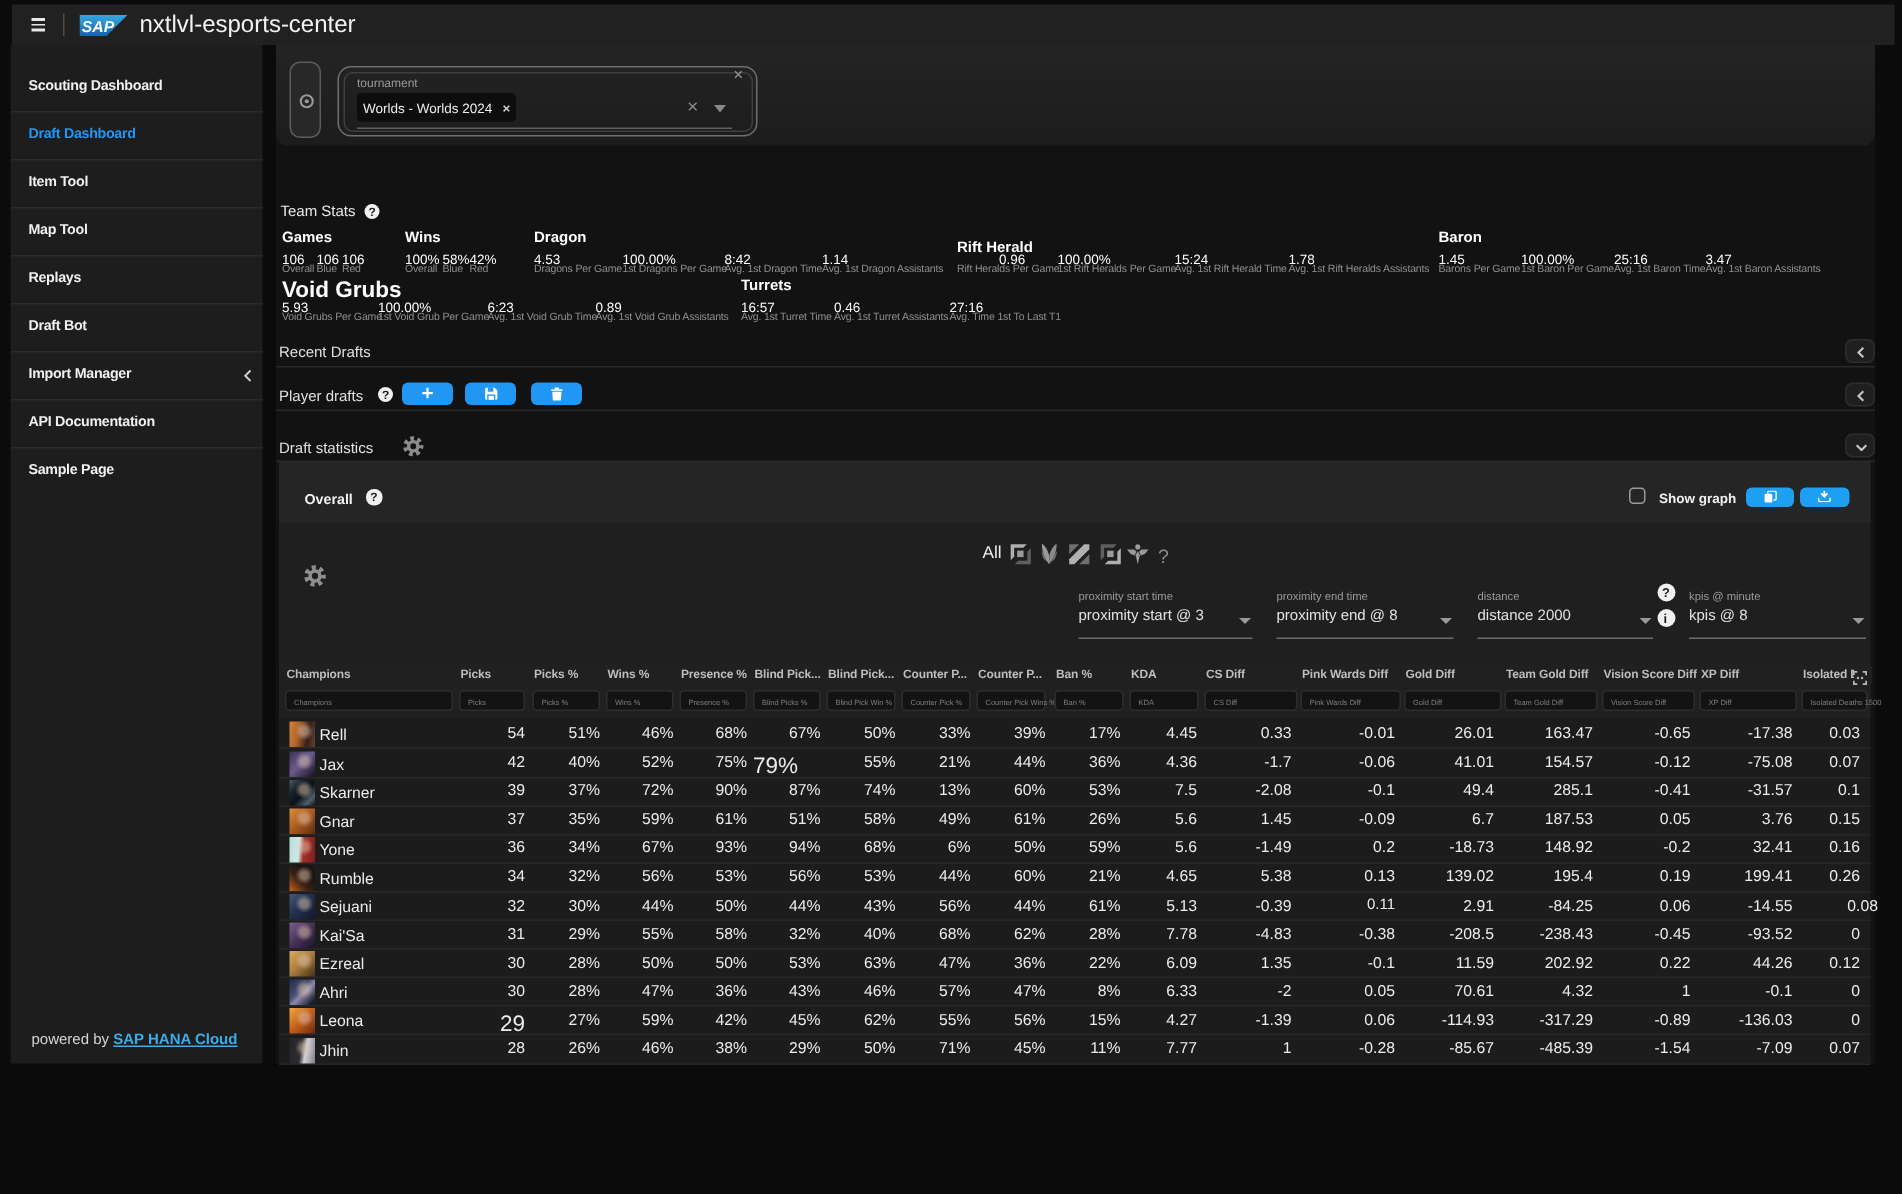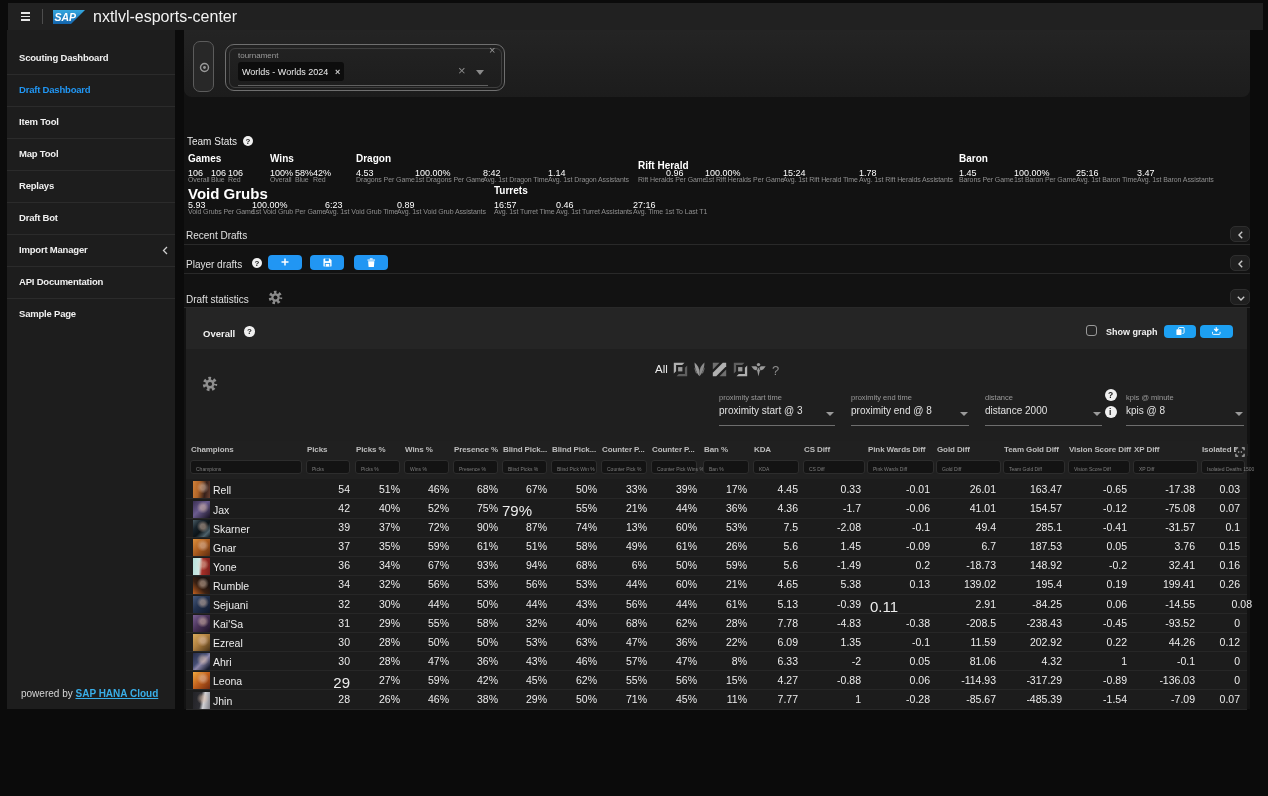--- a/index.html
+++ b/index.html
@@ -478,21 +478,21 @@
 <div class="txt" style="left:154px;top:2.5px;width:60px;text-align:right;font-size:10.5px;color:#ececec;">30%</div>
 <div class="txt" style="left:203px;top:2.5px;width:60px;text-align:right;font-size:10.5px;color:#ececec;">44%</div>
 <div class="txt" style="left:252px;top:2.5px;width:60px;text-align:right;font-size:10.5px;color:#ececec;">50%</div>
 <div class="txt" style="left:301px;top:2.5px;width:60px;text-align:right;font-size:10.5px;color:#ececec;">44%</div>
 <div class="txt" style="left:351px;top:2.5px;width:60px;text-align:right;font-size:10.5px;color:#ececec;">43%</div>
 <div class="txt" style="left:401px;top:2.5px;width:60px;text-align:right;font-size:10.5px;color:#ececec;">56%</div>
 <div class="txt" style="left:451px;top:2.5px;width:60px;text-align:right;font-size:10.5px;color:#ececec;">44%</div>
 <div class="txt" style="left:501px;top:2.5px;width:60px;text-align:right;font-size:10.5px;color:#ececec;">61%</div>
 <div class="txt" style="left:552px;top:2.5px;width:60px;text-align:right;font-size:10.5px;color:#ececec;">5.13</div>
 <div class="txt" style="left:615px;top:2.5px;width:60px;text-align:right;font-size:10.5px;color:#ececec;">-0.39</div>
-<div class="txt" style="left:684px;top:2.5px;width:60px;text-align:left;font-size:15px;color:#ececec;">0.11</div>
+<div class="txt" style="left:684px;top:2.5px;width:60px;text-align:right;font-size:10px;color:#ececec;">0.11</div>
 <div class="txt" style="left:750px;top:2.5px;width:60px;text-align:right;font-size:10.5px;color:#ececec;">2.91</div>
 <div class="txt" style="left:816px;top:2.5px;width:60px;text-align:right;font-size:10.5px;color:#ececec;">-84.25</div>
 <div class="txt" style="left:881px;top:2.5px;width:60px;text-align:right;font-size:10.5px;color:#ececec;">0.06</div>
 <div class="txt" style="left:949px;top:2.5px;width:60px;text-align:right;font-size:10.5px;color:#ececec;">-14.55</div>
 <div class="txt" style="left:994px;top:2.5px;width:72px;text-align:right;font-size:10.5px;color:#ececec;">0.08</div>
 </div>
 <div class="abs" style="left:186px;top:614.1px;width:1061px;height:19.1px;border-bottom:1px solid #272727;">
 <div class="abs" style="left:7px;top:1px;width:17px;height:17px;background:radial-gradient(circle at 58% 38%, rgba(225,195,175,0.5) 0 16%, rgba(225,195,175,0.0) 42%),linear-gradient(135deg,#7a5f93 0%,#463055 50%,#1c1426 100%);"></div>
 <div class="txt" style="left:27px;top:4px;font-size:10.5px;color:#ececec;">Kai'Sa</div>
 <div class="txt" style="left:104px;top:2.5px;width:60px;text-align:right;font-size:10.5px;color:#ececec;">31</div>
@@ -542,40 +542,40 @@
 <div class="txt" style="left:203px;top:2.5px;width:60px;text-align:right;font-size:10.5px;color:#ececec;">47%</div>
 <div class="txt" style="left:252px;top:2.5px;width:60px;text-align:right;font-size:10.5px;color:#ececec;">36%</div>
 <div class="txt" style="left:301px;top:2.5px;width:60px;text-align:right;font-size:10.5px;color:#ececec;">43%</div>
 <div class="txt" style="left:351px;top:2.5px;width:60px;text-align:right;font-size:10.5px;color:#ececec;">46%</div>
 <div class="txt" style="left:401px;top:2.5px;width:60px;text-align:right;font-size:10.5px;color:#ececec;">57%</div>
 <div class="txt" style="left:451px;top:2.5px;width:60px;text-align:right;font-size:10.5px;color:#ececec;">47%</div>
 <div class="txt" style="left:501px;top:2.5px;width:60px;text-align:right;font-size:10.5px;color:#ececec;">8%</div>
 <div class="txt" style="left:552px;top:2.5px;width:60px;text-align:right;font-size:10.5px;color:#ececec;">6.33</div>
 <div class="txt" style="left:615px;top:2.5px;width:60px;text-align:right;font-size:10.5px;color:#ececec;">-2</div>
 <div class="txt" style="left:684px;top:2.5px;width:60px;text-align:right;font-size:10.5px;color:#ececec;">0.05</div>
-<div class="txt" style="left:750px;top:2.5px;width:60px;text-align:right;font-size:10.5px;color:#ececec;">81.06</div>
+<div class="txt" style="left:750px;top:2.5px;width:60px;text-align:right;font-size:10.5px;color:#ececec;">70.61</div>
 <div class="txt" style="left:816px;top:2.5px;width:60px;text-align:right;font-size:10.5px;color:#ececec;">4.32</div>
 <div class="txt" style="left:881px;top:2.5px;width:60px;text-align:right;font-size:10.5px;color:#ececec;">1</div>
 <div class="txt" style="left:949px;top:2.5px;width:60px;text-align:right;font-size:10.5px;color:#ececec;">-0.1</div>
 <div class="txt" style="left:994px;top:2.5px;width:60px;text-align:right;font-size:10.5px;color:#ececec;">0</div>
 </div>
 <div class="abs" style="left:186px;top:671.4px;width:1061px;height:19.1px;border-bottom:1px solid #272727;">
 <div class="abs" style="left:7px;top:1px;width:17px;height:17px;background:radial-gradient(circle at 58% 38%, rgba(225,195,175,0.5) 0 16%, rgba(225,195,175,0.0) 42%),linear-gradient(135deg,#f0a83f 0%,#c05f1c 50%,#702a10 100%);"></div>
 <div class="txt" style="left:27px;top:4px;font-size:10.5px;color:#ececec;">Leona</div>
 <div class="txt" style="left:104px;top:2.5px;width:60px;text-align:right;font-size:15px;color:#ececec;">29</div>
 <div class="txt" style="left:154px;top:2.5px;width:60px;text-align:right;font-size:10.5px;color:#ececec;">27%</div>
 <div class="txt" style="left:203px;top:2.5px;width:60px;text-align:right;font-size:10.5px;color:#ececec;">59%</div>
 <div class="txt" style="left:252px;top:2.5px;width:60px;text-align:right;font-size:10.5px;color:#ececec;">42%</div>
 <div class="txt" style="left:301px;top:2.5px;width:60px;text-align:right;font-size:10.5px;color:#ececec;">45%</div>
 <div class="txt" style="left:351px;top:2.5px;width:60px;text-align:right;font-size:10.5px;color:#ececec;">62%</div>
 <div class="txt" style="left:401px;top:2.5px;width:60px;text-align:right;font-size:10.5px;color:#ececec;">55%</div>
 <div class="txt" style="left:451px;top:2.5px;width:60px;text-align:right;font-size:10.5px;color:#ececec;">56%</div>
 <div class="txt" style="left:501px;top:2.5px;width:60px;text-align:right;font-size:10.5px;color:#ececec;">15%</div>
 <div class="txt" style="left:552px;top:2.5px;width:60px;text-align:right;font-size:10.5px;color:#ececec;">4.27</div>
-<div class="txt" style="left:615px;top:2.5px;width:60px;text-align:right;font-size:10.5px;color:#ececec;">-0.88</div>
+<div class="txt" style="left:615px;top:2.5px;width:60px;text-align:right;font-size:10.5px;color:#ececec;">-1.39</div>
 <div class="txt" style="left:684px;top:2.5px;width:60px;text-align:right;font-size:10.5px;color:#ececec;">0.06</div>
 <div class="txt" style="left:750px;top:2.5px;width:60px;text-align:right;font-size:10.5px;color:#ececec;">-114.93</div>
 <div class="txt" style="left:816px;top:2.5px;width:60px;text-align:right;font-size:10.5px;color:#ececec;">-317.29</div>
 <div class="txt" style="left:881px;top:2.5px;width:60px;text-align:right;font-size:10.5px;color:#ececec;">-0.89</div>
 <div class="txt" style="left:949px;top:2.5px;width:60px;text-align:right;font-size:10.5px;color:#ececec;">-136.03</div>
 <div class="txt" style="left:994px;top:2.5px;width:60px;text-align:right;font-size:10.5px;color:#ececec;">0</div>
 </div>
 <div class="abs" style="left:186px;top:690.5px;width:1061px;height:19.1px;border-bottom:1px solid #272727;">
 <div class="abs" style="left:7px;top:1px;width:17px;height:17px;background:radial-gradient(circle at 58% 38%, rgba(225,195,175,0.5) 0 16%, rgba(225,195,175,0.0) 42%),linear-gradient(100deg,#232327 0%,#2e2e33 45%,#d2d2d6 62%,#7e7e86 100%);"></div>
 <div class="txt" style="left:27px;top:4px;font-size:10.5px;color:#ececec;">Jhin</div>

